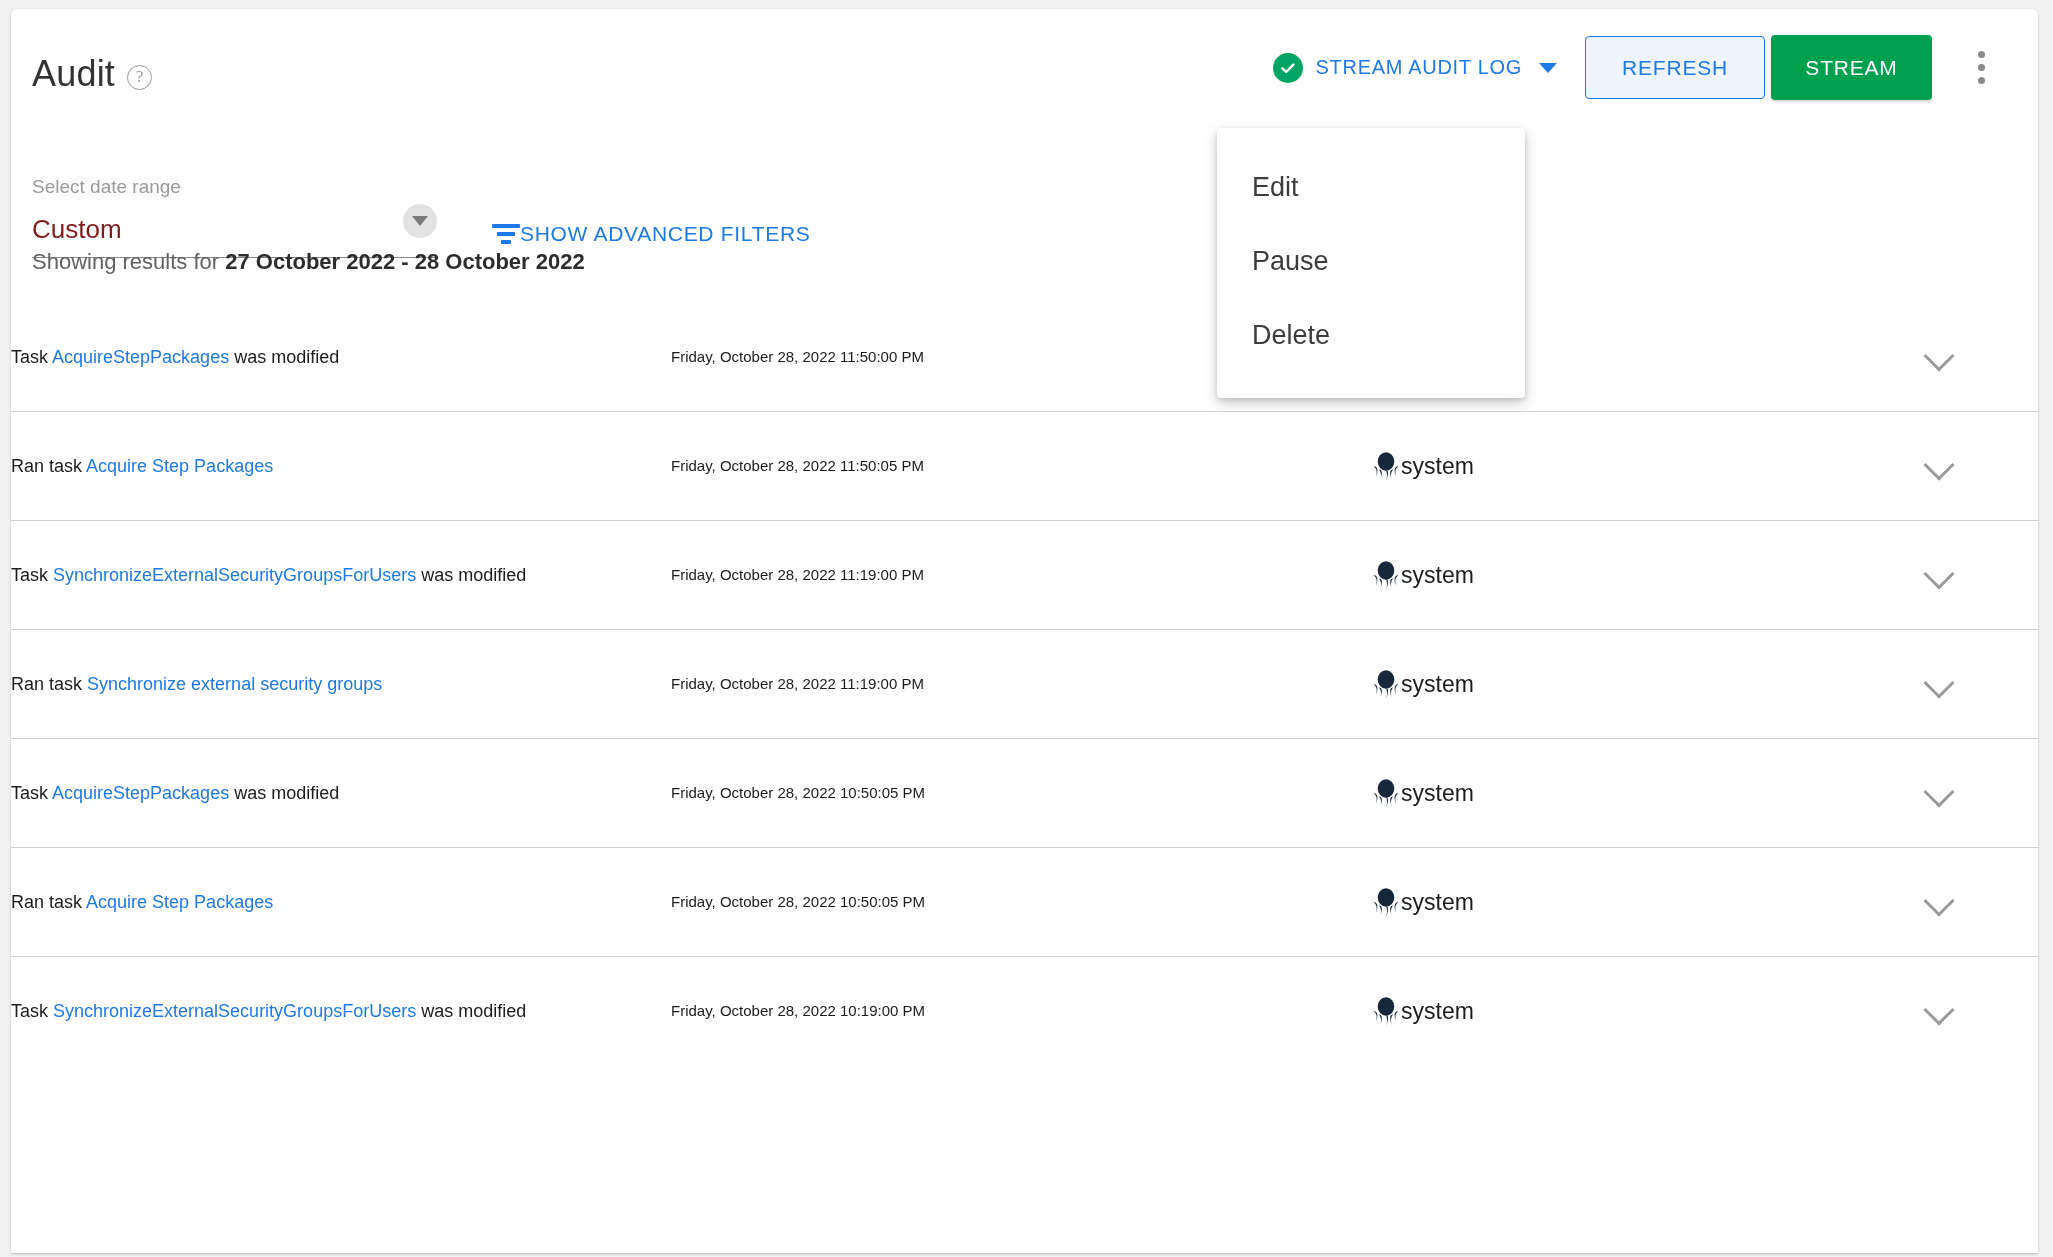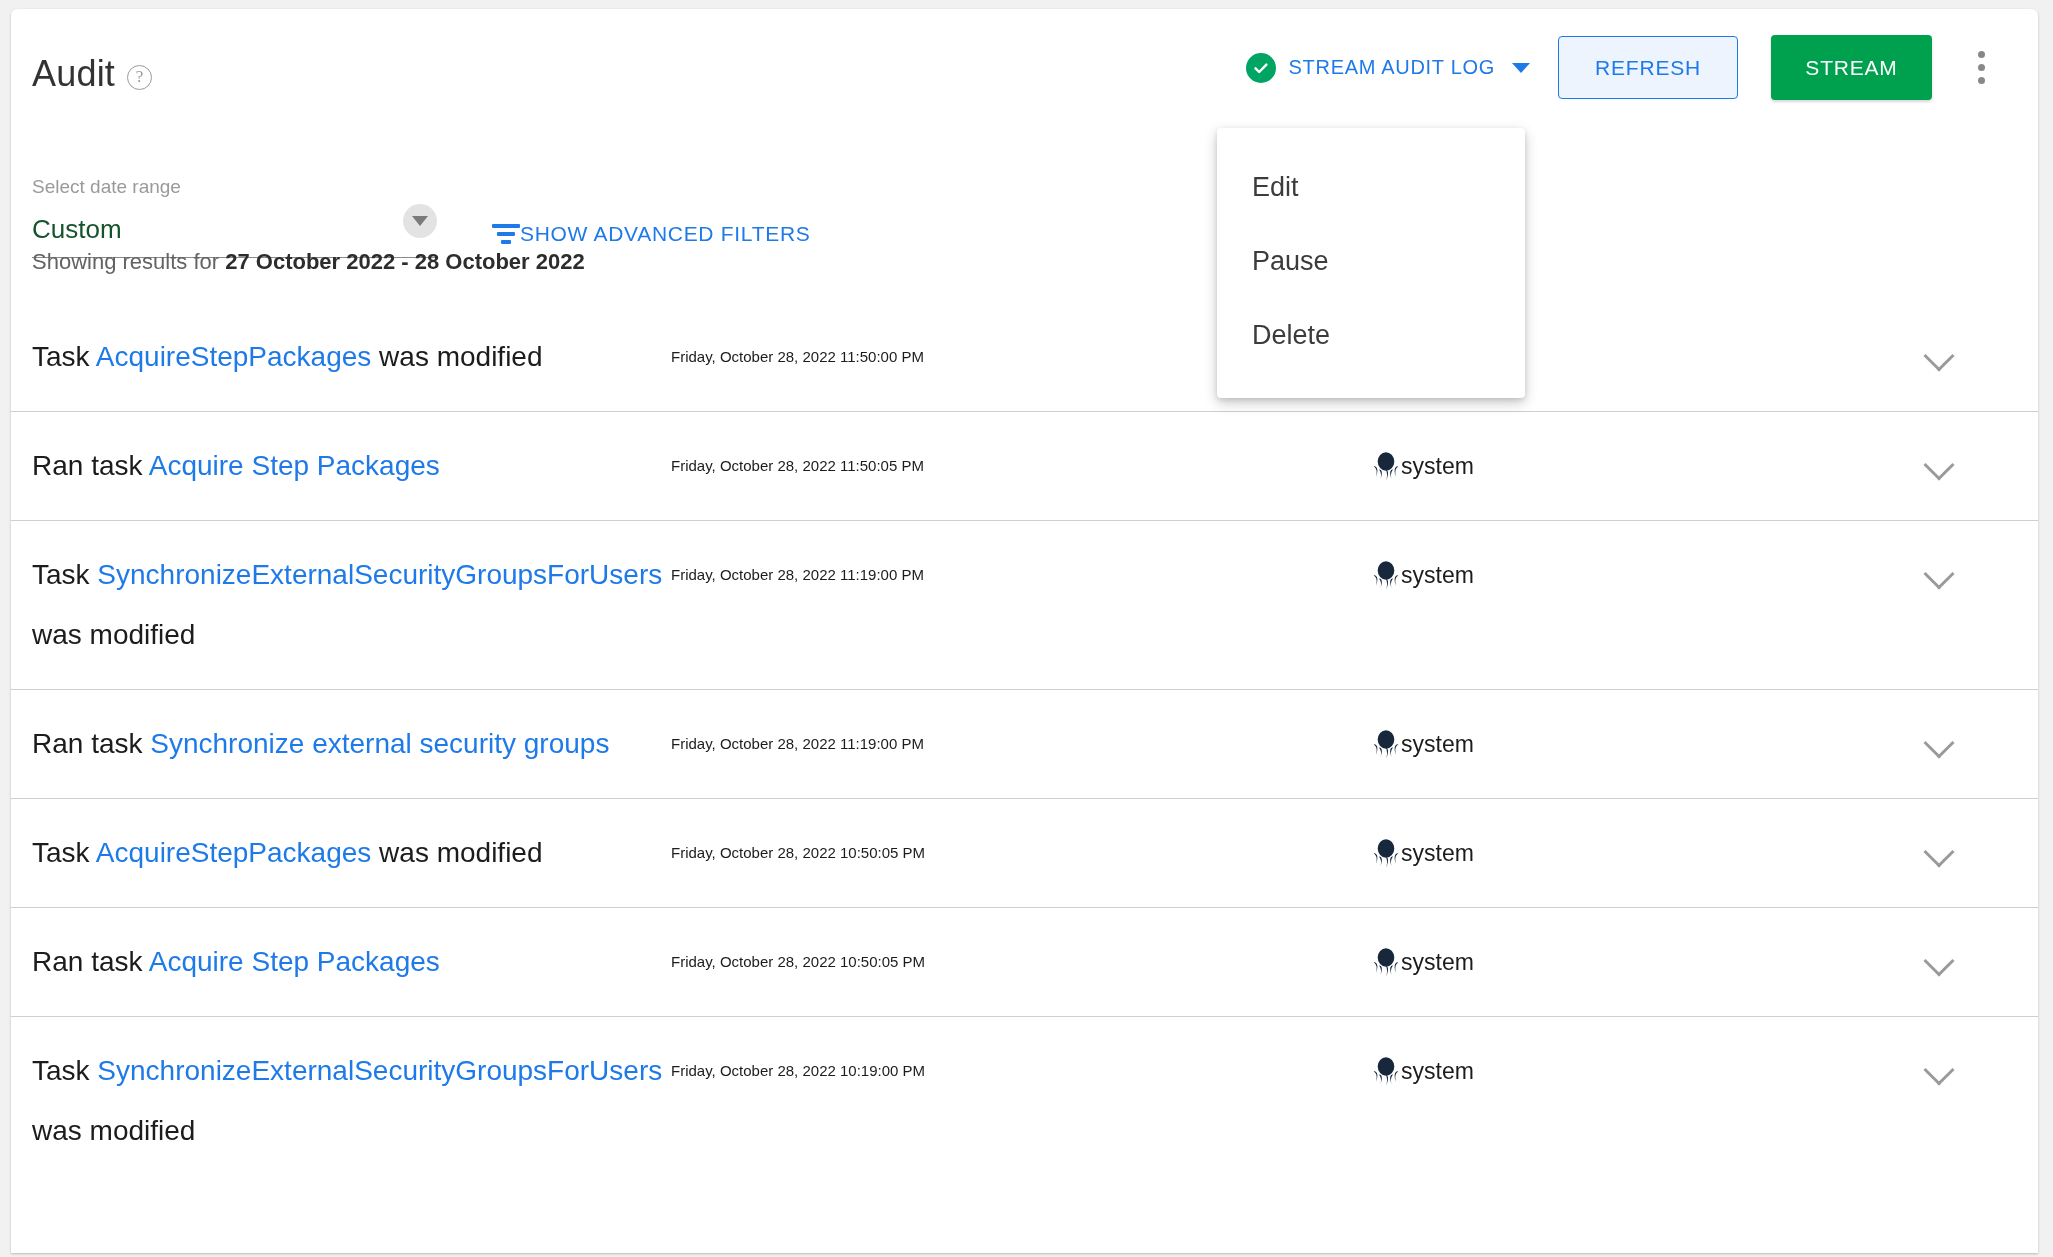--- a/index.html
+++ b/index.html
@@ -95,21 +95,21 @@
     border-radius: 4px;
     display: flex; align-items: center; justify-content: center;
     cursor: pointer;
     white-space: nowrap;
   }
   .btn-refresh {
     width: 180px; height: 63px;
     border: 1.6px solid #1e7ae8;
     background: #eef4fd;
     color: #1e7ae8;
-    margin-right: 33px;
+    margin-right: 6px;
   }
   .btn-export {
     width: 161px; height: 65px;
     background: #00a14e;
     color: #ffffff;
     border: none;
     box-shadow: 0 2px 3px rgba(0,0,0,0.16);
     margin-right: 30px;
   }
   .overflow-menu {
@@ -160,21 +160,21 @@
     line-height: 24px;
     margin-bottom: 13px;
   }
   .date-value-row {
     display: flex; align-items: center; justify-content: space-between;
     border-bottom: 1.6px solid #8a8a8a;
     padding-bottom: 11px;
   }
   .date-value {
     font-size: 26px;
-    color: #14532d;
+    color: #7f1d1d;
   }
   .date-caret-circle {
     width: 34px; height: 34px;
     border-radius: 50%;
     background: #e3e3e3;
     display: flex; align-items: center; justify-content: center;
     position: relative; top: -8px;
     cursor: pointer;
   }
   .date-caret-circle i {
@@ -230,22 +230,21 @@
     position: relative;
     border-top: 1.4px solid #cfcfcf;
     display: flex;
     align-items: flex-start;
     padding: 24px 0;
     min-height: 105px;
   }
   .audit-row:first-child { border-top: none; }
   .row-desc {
     width: 660px;
-    padding-left: 21px;
-    font-size: 28px;
+    font-size: 18px;
     color: #1c1c1c;
     line-height: 60px;
   }
   .row-desc a {
     color: #1e7ae8;
     text-decoration: none;
     cursor: pointer;
   }
   .row-date {
     width: 700px;

